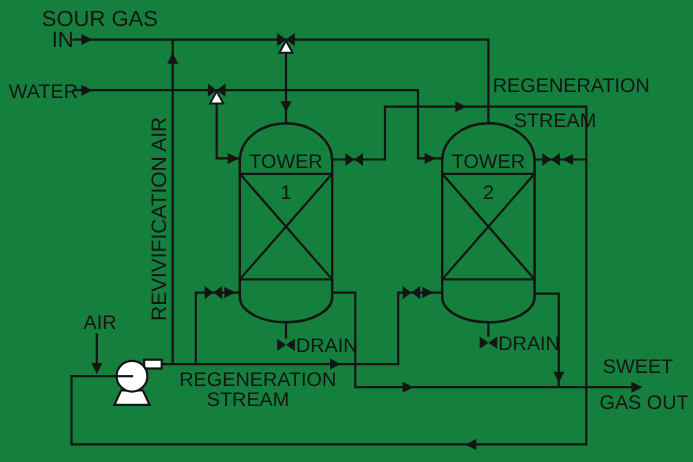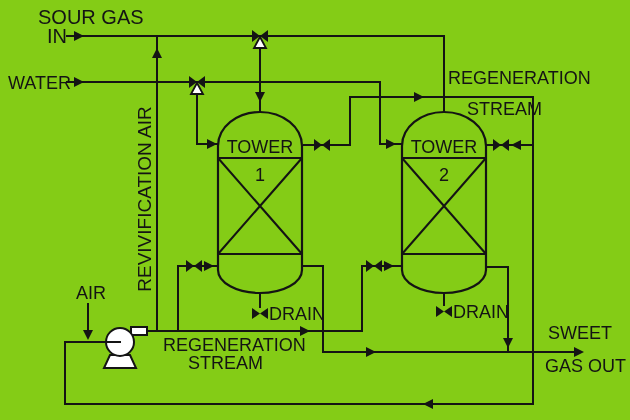--- a/index.html
+++ b/index.html
@@ -1,16 +1,16 @@
 <!DOCTYPE html>
 <html><head>
 <meta charset="utf-8">
 <style>
   html,body{margin:0;padding:0;background:#ffffff;}
-  #stage{width:630px;height:420px;position:relative;background:#84cc16;overflow:hidden;}
+  #stage{width:630px;height:420px;position:relative;background:#15803d;overflow:hidden;}
   svg{display:block;}
   .lbl{font-family:"Liberation Sans", sans-serif;fill:#141414;font-size:18px;}
   .lbl-big{font-size:20px;}
   .lbl-vert{font-size:19px;}
   .pipe{fill:none;stroke-width:2;}
   .vessel{fill:none;stroke-width:2.2;}
   .hollow{fill:#ffffff;stroke:#141414;stroke-width:1.8;}
   .equip{fill:#ffffff;stroke:#141414;stroke-width:2;}
 </style>
 </head>

